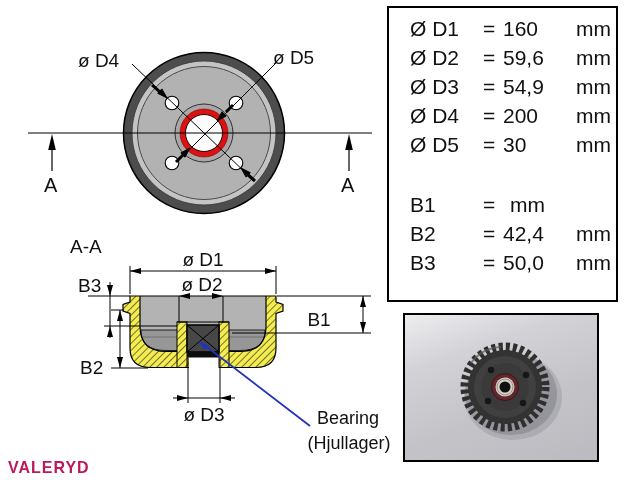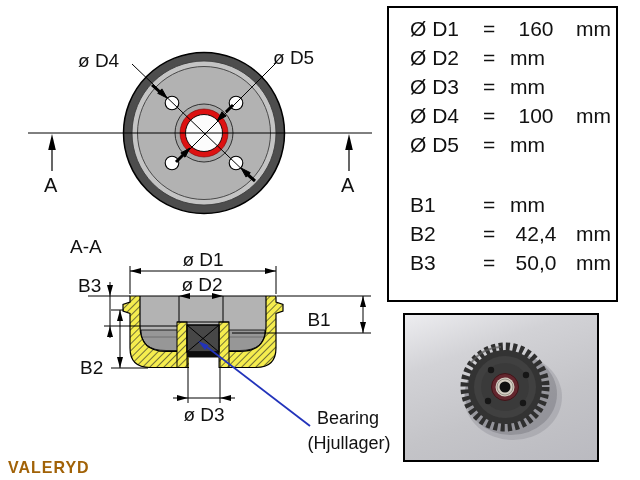--- a/index.html
+++ b/index.html
@@ -13,33 +13,33 @@
   
   .dim-table{
     position:absolute;left:387px;top:6px;width:231px;height:296px;
     border:2px solid #000;background:#fff;box-sizing:border-box;
     padding:6px 0 0 21px;font-size:21px;line-height:29px;
   }
   .dim-row{display:flex;height:29px;align-items:center;}
   .dim-row.gap-above{margin-top:31px;}
   .dim-label{width:73px;}
   .dim-eq{width:20px;}
-  .dim-value{flex:1;text-align:center;}
+  .dim-value{flex:1;text-align:left;}
   .dim-unit{width:40px;padding-left:7px;}
   
   .photo-frame{
     position:absolute;left:403px;top:313px;width:196px;height:149px;
     border:2px solid #000;box-sizing:border-box;
     background:linear-gradient(160deg,#ededf0 0%,#d2d2d6 28%,#c4c4c8 62%,#babac0 100%);
   }
   .photo-frame svg{display:block;}
   
   .logo{
     position:absolute;left:8px;top:459px;font-size:16px;font-weight:bold;
-    letter-spacing:1px;color:#a16207;transform:scaleY(1.05);
+    letter-spacing:1px;color:#be185d;transform:scaleY(1.05);
   }
 </style>
 </head>
 <body>
 
 <div class="canvas">
 
   <svg class="drawing" width="400" height="232" viewBox="0 0 400 232">
 
     <g>
@@ -183,36 +183,39 @@
   <div class="dim-table">
     <div class="dim-row">
       <span class="dim-label">Ø D1</span>
         <span class="dim-eq">=</span>
         <span class="dim-value">160</span>
         <span class="dim-unit">mm</span>
     </div>
     <div class="dim-row">
       <span class="dim-label">Ø D2</span>
         <span class="dim-eq">=</span>
+        <span class="dim-value">59,6</span>
         <span class="dim-unit">mm</span>
     </div>
     <div class="dim-row">
       <span class="dim-label">Ø D3</span>
         <span class="dim-eq">=</span>
+        <span class="dim-value">54,9</span>
         <span class="dim-unit">mm</span>
     </div>
     <div class="dim-row">
       <span class="dim-label">Ø D4</span>
         <span class="dim-eq">=</span>
-        <span class="dim-value">100</span>
+        <span class="dim-value">200</span>
         <span class="dim-unit">mm</span>
     </div>
     <div class="dim-row">
       <span class="dim-label">Ø D5</span>
         <span class="dim-eq">=</span>
+        <span class="dim-value">30</span>
         <span class="dim-unit">mm</span>
     </div>
     <div class="dim-row gap-above">
       <span class="dim-label">B1</span>
         <span class="dim-eq">=</span>
         <span class="dim-unit">mm</span>
     </div>
     <div class="dim-row">
       <span class="dim-label">B2</span>
         <span class="dim-eq">=</span>

